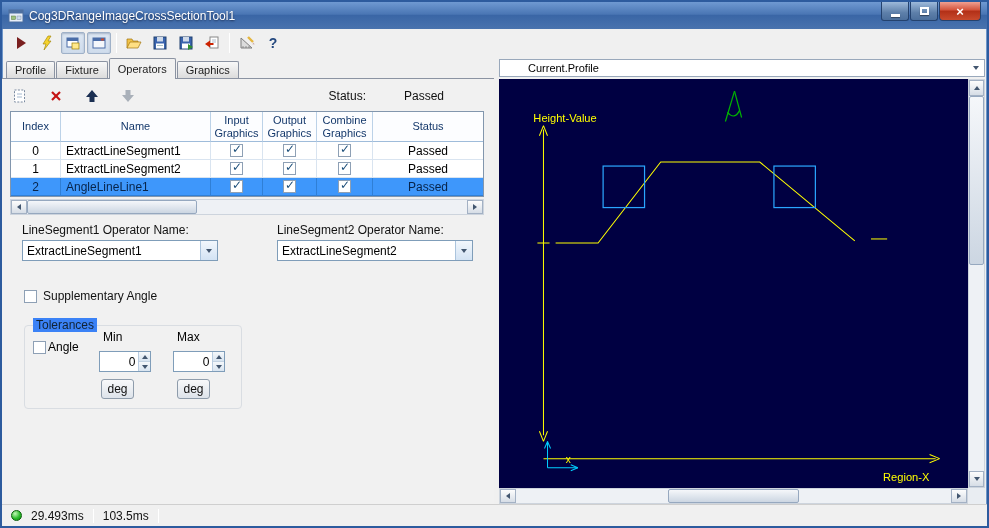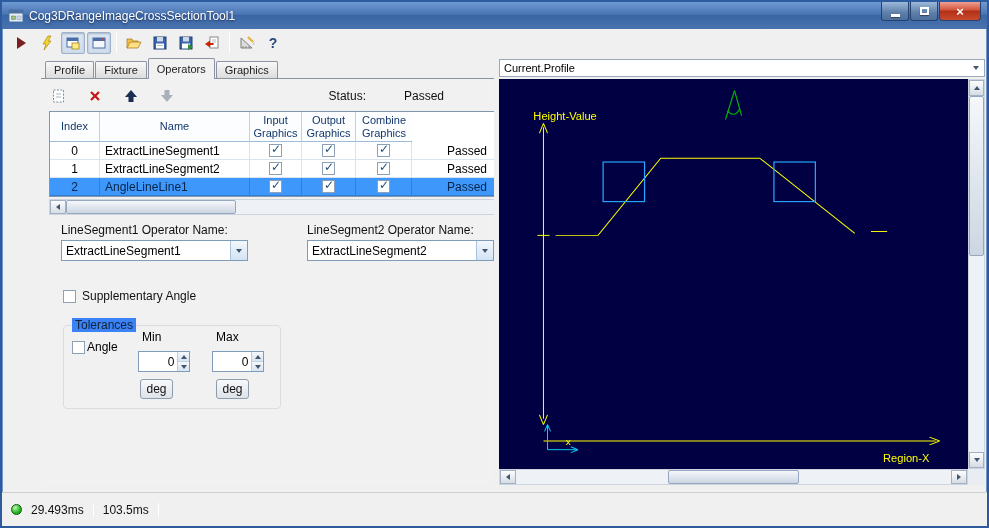--- a/index.html
+++ b/index.html
@@ -27,21 +27,21 @@
   .glyph-min{ width:9px;height:3px;background:#fff;margin-top:8px; box-shadow:0 1px 1px rgba(0,0,0,.4);}
   .glyph-max{ width:9px;height:8px;border:2px solid #fff; box-shadow:0 1px 1px rgba(0,0,0,.4);}
 
   
   .toolbar{ height:28px; display:flex; align-items:center; padding-left:7px; gap:2px; flex:0 0 auto;}
   .tbtn{ width:24px;height:22px; display:flex; align-items:center; justify-content:center; border:1px solid transparent; border-radius:2px;}
   .tbtn.pressed{ border:1px solid #9fb1c8; background:linear-gradient(#dde7f3,#cfdcec); box-shadow:inset 0 1px 2px rgba(70,90,120,.35);}
   .tsep{ width:1px; height:20px; background:#c9c9c9; border-right:1px solid #fff; margin:0 3px; }
 
   
-  .left-panel{ width:492px; display:flex; flex-direction:column; flex:0 0 auto;padding-left:39px;}
+  .left-panel{ width:492px; display:flex; flex-direction:column; flex:0 0 auto;}
   .tabs{ display:flex; align-items:flex-end; height:21px; padding-left:4px; position:relative; z-index:2;}
   .tab{ height:17px; padding:0 8px; font-size:11px; color:#1d1d1d; display:flex; align-items:center;
         background:linear-gradient(#f8f8f8,#dcdcdc); border:1px solid #8b93a2; border-bottom:none;
         border-radius:2px 2px 0 0; margin-right:1px; cursor:default;}
   .tab.active{ height:21px; background:#f1f1f1; margin-bottom:-1px; padding-bottom:1px; font-size:11px;}
   .tab-body{ border-top:1px solid #8b93a2; flex:1; background:#f1f1f1; display:flex; flex-direction:column; overflow:hidden;}
 
   
   .ops-toolbar{ display:flex; align-items:center; height:26px; margin:4px 4px 2px 8px; gap:16px;}
   .obtn{ width:20px;height:20px;display:flex;align-items:center;justify-content:center;}
@@ -106,32 +106,32 @@
   .sp1{ left:74px;} .sp2{ left:148px;}
   .degbtn{ position:absolute; top:53px; width:33px; height:20px; border:1px solid #8e9cab; border-radius:3px;
            background:linear-gradient(#f8f9fa,#dde3ea); font-size:12px; color:#111; display:flex; align-items:center; justify-content:center;}
   .dg1{ left:76px;} .dg2{ left:152px;}
 
   
   .main-row{ flex:1; display:flex; overflow:hidden;}
   .splitter{ width:5px; background:#f0f0f0;}
   .right-panel{ flex:1; display:flex; flex-direction:column; padding:2px 2px 0 0;}
   .profile-combo{ height:18px; margin:0 0 2px 0; border:1px solid #99a8bb; background:#fff; display:flex; align-items:center;}
-  .profile-combo .cval{ flex:1; font-size:11px; padding-left:4px; color:#000;}
+  .profile-combo .cval{ flex:1; font-size:11px; padding-left:4px; color:#000;margin-left:24px;}
   .profile-combo .cbtn{ width:16px; height:100%; display:flex; align-items:center; justify-content:center; background:#fff;}
   .view-area{ flex:1; display:grid; grid-template-columns:1fr 17px; grid-template-rows:1fr 16px;}
   .graphics{ background:#000042; position:relative; overflow:hidden;}
   .graphics svg{ position:absolute; inset:0; width:100%; height:100%;}
   .corner{ background:#e9edf2;}
   .gfx-hscroll{ grid-column:1; grid-row:2;}
   .gfx-vscroll{ grid-column:2; grid-row:1;}
   .gfx-hscroll .sthumb{ left:35%; width:30%;}
 
   
-  .statusbar{ height:34px; border-top:1px solid #cfcfcf; background:#f0f0f0; display:flex; align-items:center; padding-left:9px; gap:9px; flex:0 0 auto; font-size:12px; color:#111;margin-top:7px;}
+  .statusbar{ height:22px; border-top:1px solid #cfcfcf; background:#f0f0f0; display:flex; align-items:center; padding-left:9px; gap:9px; flex:0 0 auto; font-size:12px; color:#111;}
   .led{ width:11px;height:11px;border-radius:50%; background:radial-gradient(circle at 35% 30%, #c2f7b6, #2dbb2d 55%, #0a8a0a); border:1px solid #0a5d0a;}
   .ssep{ width:1px; height:14px; background:#c5c5c5; border-right:1px solid #fff;}
 </style>
 </head>
 <body>
 
 <div class="window">
 
   <div class="titlebar">
     <svg class="app-icon" viewBox="0 0 16 14">
@@ -277,20 +277,21 @@
           <span class="status-value">Passed</span>
         </div>
 
         <div class="grid">
           <div class="grow gh">
             <div class="gcell">Index</div>
             <div class="gcell">Name</div>
             <div class="gcell">Input Graphics</div>
             <div class="gcell">Output Graphics</div>
             <div class="gcell">Combine Graphics</div>
+            <div class="gcell">Status</div>
           </div>
 
           <div class="grow gb">
             <div class="gcell">0</div>
             <div class="gcell name">ExtractLineSegment1</div>
             <div class="gcell">
                 <span class="cb checked"></span>
               </div>
             <div class="gcell">
                 <span class="cb checked"></span>

